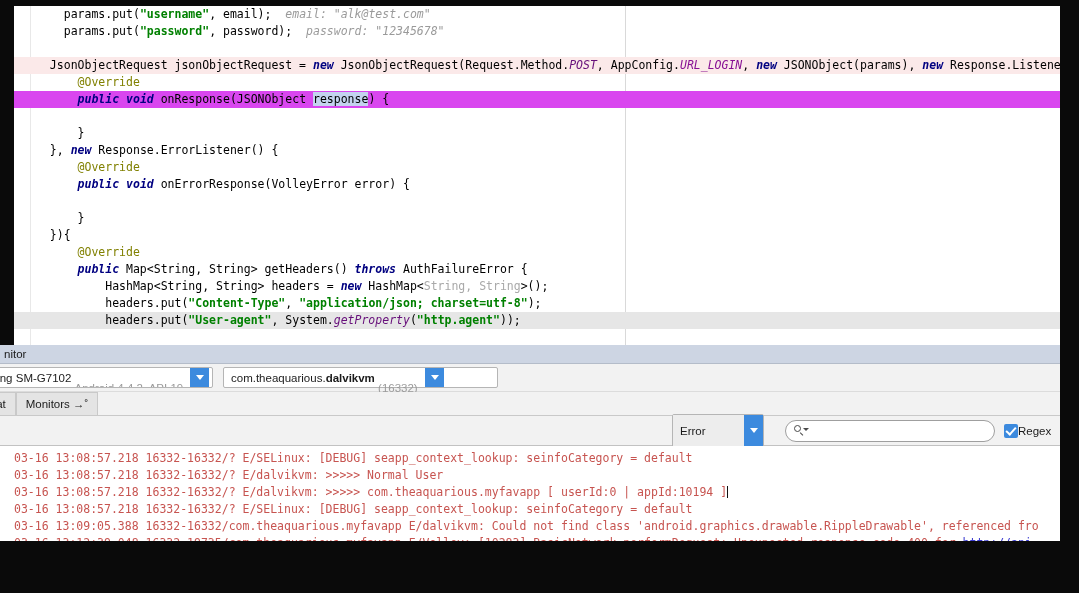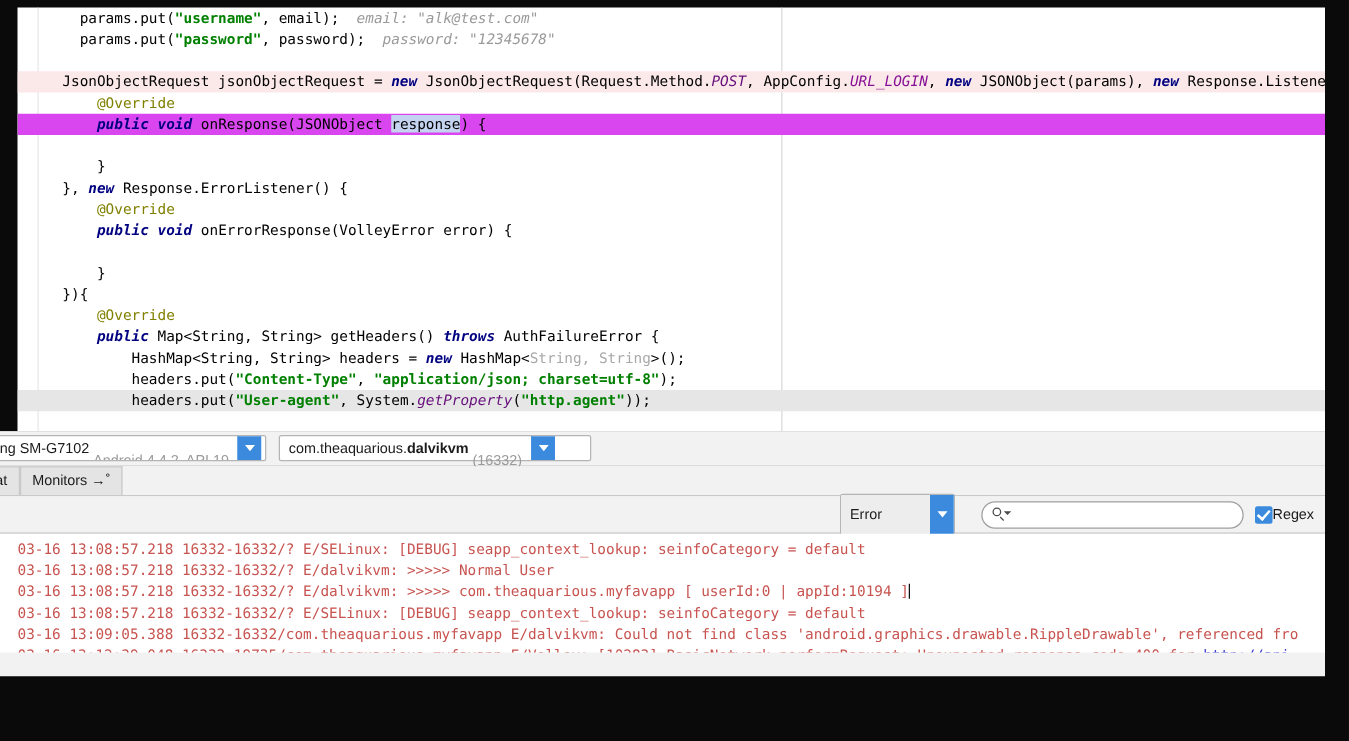--- a/index.html
+++ b/index.html
@@ -140,21 +140,21 @@
     border-top: 5px solid #ffffff;
   }
 
   #device-combo {
     margin-left: -30px;
     width: 243px;
   }
   #device-combo .val { overflow: hidden; }
   #process-combo {
     margin-left: 10px;
-    width: 250px;
+    width: 275px;
   }
   .dim { color: #9b9b9b; margin-top: 21px; }
   .bold { font-weight: bold; }
 
   #tab-bar {
     position: relative;
     height: 24px;
     background: #f2f2f2;
     display: flex;
     align-items: flex-end;
@@ -309,20 +309,23 @@
 <div id="screen">
 
   <div id="editor">
     <div class="gutter-line g1"></div>
     <div class="gutter-line g2"></div>
     <div id="code"><div class="cl">    <span>params.put(</span><span class="str">"username"</span><span>, email);  </span><span class="hint">email: "alk@test.com"</span></div><div class="cl">    <span>params.put(</span><span class="str">"password"</span><span>, password);  </span><span class="hint">password: "12345678"</span></div><div class="cl"></div><div class="cl hl-error">  <span>JsonObjectRequest jsonObjectRequest = </span><span class="kw">new</span><span> JsonObjectRequest(Request.Method.</span><span class="stat">POST</span><span>, AppConfig.</span><span class="stat2">URL_LOGIN</span><span>, </span><span class="kw">new</span><span> JSONObject(params), </span><span class="kw">new</span><span> Response.Listener</span></div><div class="cl">      <span class="ann">@Override</span></div><div class="cl hl-caret">      <span class="kw">public</span><span> </span><span class="kw">void</span><span> onResponse(JSONObject </span><span class="selw">response</span><span>) {</span></div><div class="cl"></div><div class="cl">      <span>}</span></div><div class="cl">  <span>}, </span><span class="kw">new</span><span> Response.ErrorListener() {</span></div><div class="cl">      <span class="ann">@Override</span></div><div class="cl">      <span class="kw">public</span><span> </span><span class="kw">void</span><span> onErrorResponse(VolleyError error) {</span></div><div class="cl"></div><div class="cl">      <span>}</span></div><div class="cl">  <span>}){</span></div><div class="cl">      <span class="ann">@Override</span></div><div class="cl">      <span class="kw">public</span><span> Map&lt;String, String&gt; getHeaders() </span><span class="kw">throws</span><span> AuthFailureError {</span></div><div class="cl">          <span>HashMap&lt;String, String&gt; headers = </span><span class="kw">new</span><span> HashMap&lt;</span><span class="grey">String, String</span><span>&gt;();</span></div><div class="cl">          <span>headers.put(</span><span class="str">"Content-Type"</span><span>, </span><span class="str">"application/json; charset=utf-8"</span><span>);</span></div><div class="cl hl-sel">          <span>headers.put(</span><span class="str">"User-agent"</span><span>, System.</span><span class="stat">getProperty</span><span>(</span><span class="str">"http.agent"</span><span>));</span></div></div>
   </div>
 
   <div id="monitor">
 
+    <div id="monitor-title">
+      <span class="t">nitor</span>
+    </div>
 
     <div id="device-bar">
 
       <div class="combo" id="device-combo">
         <div class="val">
           <span>msung SM-G7102</span>
           <span>&nbsp;</span>
           <span class="dim">Android 4.4.2, API 19</span>
         </div>
         <div class="arrow">

